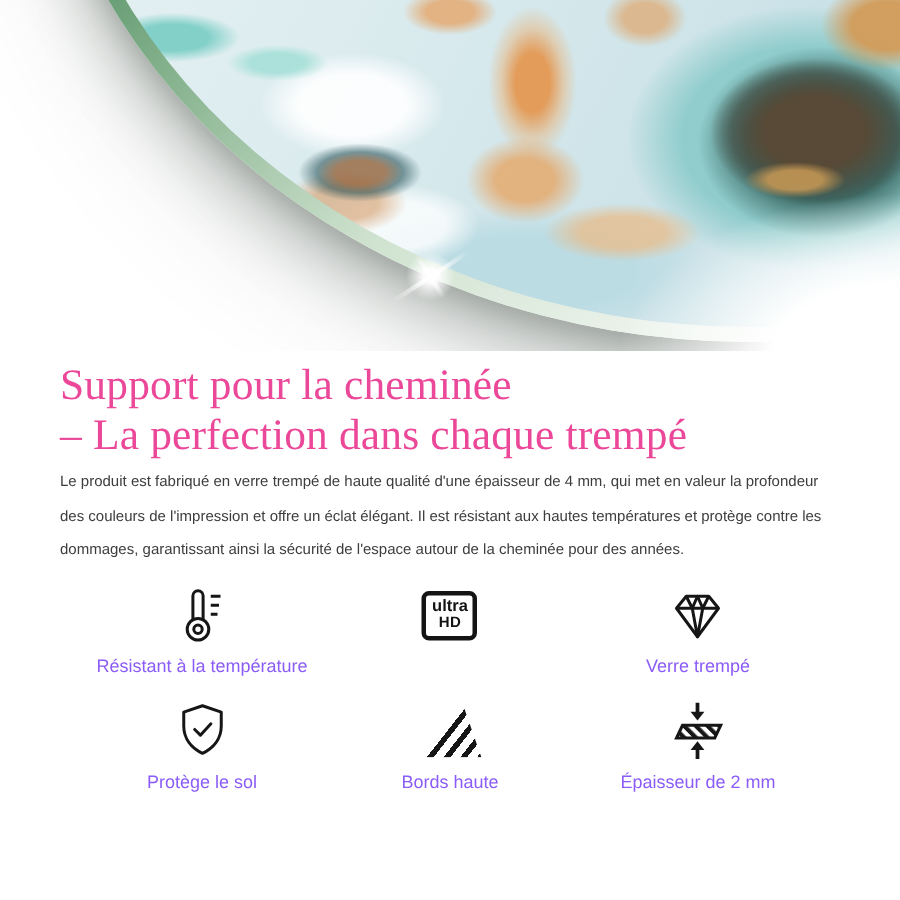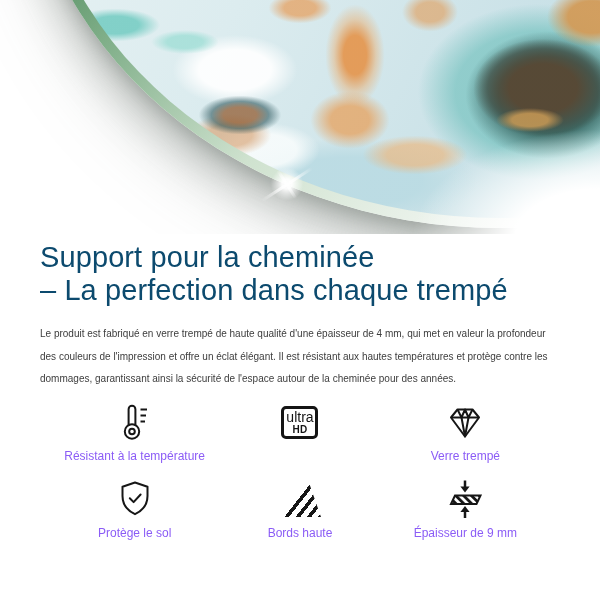--- a/index.html
+++ b/index.html
@@ -46,39 +46,39 @@
   }
   .sparkle::before,.sparkle::after{
     content:"";position:absolute;top:30.5px;left:2px;width:60px;height:3px;border-radius:3px;
     background:linear-gradient(90deg,rgba(255,255,255,0),#ffffff 50%,rgba(255,255,255,0));
   }
   .sparkle::before{transform:rotate(-33deg);}
   .sparkle::after{width:34px;left:15px;height:2.5px;transform:rotate(57deg);}
   
   .content{padding:0 40px;}
   .title{
-    font-family:Liberation Sans, sans-serif;font-weight:400;
-    font-size:29px;line-height:33px;color:#0c4a6e;margin:7px 0 16px;letter-spacing:0.1px;
+    font-family:Liberation Serif, serif;font-weight:400;
+    font-size:29px;line-height:33px;color:#ec4899;margin:7px 0 4px;letter-spacing:0.1px;
   }
   .title .line{display:block;}
   .description{
     margin:4px 0 0;font-size:10px;line-height:22.5px;color:#3d3d3d;max-width:523px;
   }
   
   .features{display:grid;grid-template-columns:1fr 1fr 1fr;margin:8px 12px 0;row-gap:13px;}
   .feature{display:flex;flex-direction:column;align-items:center;}
   .ficon{height:47px;display:flex;align-items:center;justify-content:center;}
   .flabel{margin-top:3px;font-size:12px;color:#8b5cf6;text-align:right;}
   .ficon svg{display:block;}
   .stroke{stroke:#161616;stroke-width:2;fill:none;}
   .uhd{
     width:31px;height:27px;border:3px solid #141414;border-radius:5px;
     display:flex;flex-direction:column;align-items:center;justify-content:center;line-height:1;background:#fff;
   }
-  .uhd .u{font-size:14px;font-weight:400;color:#141414;}
+  .uhd .u{font-size:11px;font-weight:700;color:#141414;}
   .uhd .h{font-size:10px;font-weight:800;color:#141414;margin-top:1px;letter-spacing:0.2px;}
   .stripes{
     width:42px;height:36px;
     background:repeating-linear-gradient(128deg,#161616 0 3.6px,rgba(0,0,0,0) 3.6px 8.8px);
     clip-path:polygon(0% 100%,100% 100%,70% 0%);
   }
 </style>
 </head>
 <body>
 
@@ -160,18 +160,18 @@
                 <rect x="0" y="0" width="2.8" height="5.5" fill="#161616"></rect>
               </pattern>
             </defs>
             <line x1="22" y1="3.5" x2="22" y2="10" stroke="#161616" stroke-width="2.5"></line>
             <polygon points="17.4,9.5 26.6,9.5 22,15.4" fill="#161616"></polygon>
             <path d="M12 18.5 H37.5 L33.5 27 H8 Z" fill="url(#hatchp)" stroke="#161616" stroke-width="2"></path>
             <polygon points="17.4,35 26.6,35 22,29.1" fill="#161616"></polygon>
             <line x1="22" y1="34.5" x2="22" y2="41" stroke="#161616" stroke-width="2.5"></line>
           </svg>
         </div>
-        <div class="flabel">Épaisseur de 9 mm</div>
+        <div class="flabel">Épaisseur de 2 mm</div>
       </div>
 
     </div>
   </section>
 </div>
 
 </body></html>

